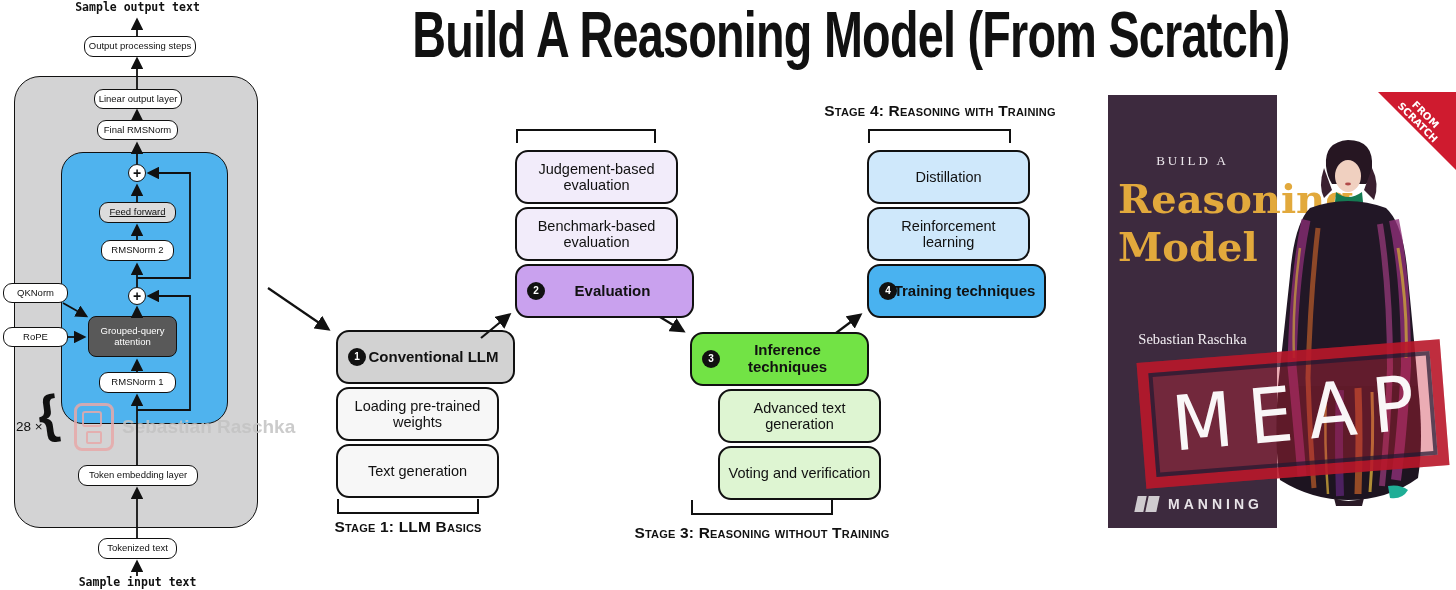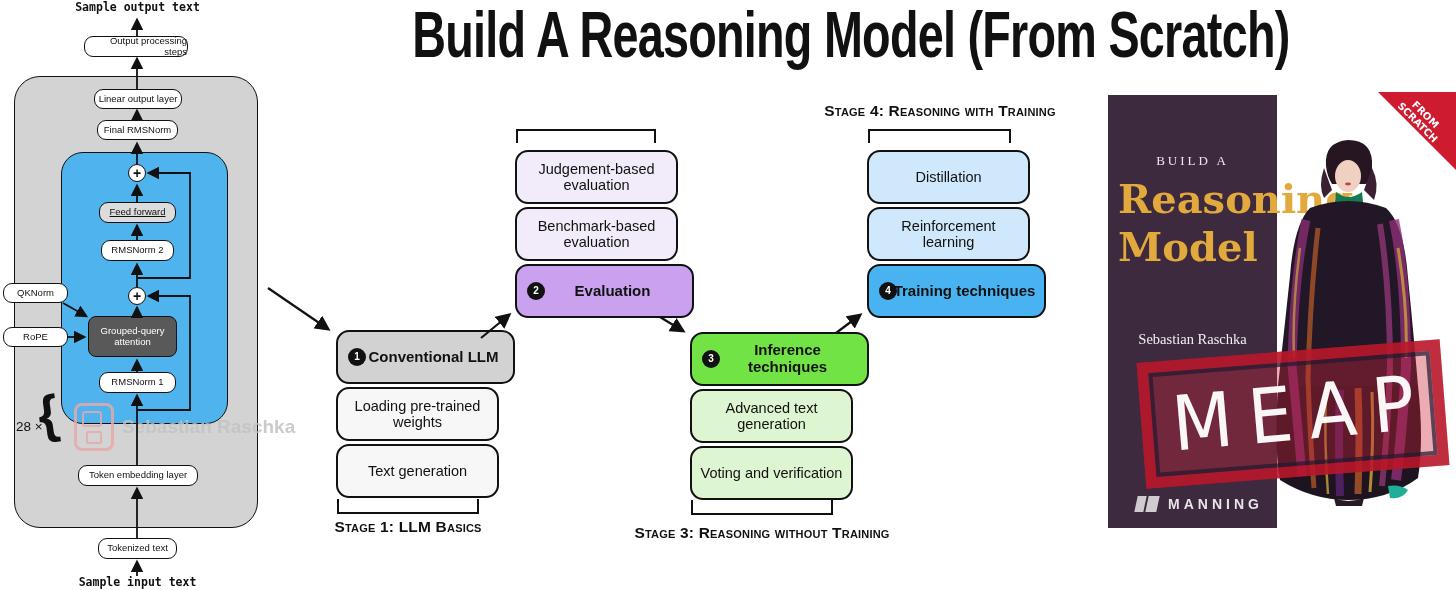--- a/index.html
+++ b/index.html
@@ -32,21 +32,21 @@
   
   .fbox{width:143px;height:50px;border:2px solid #111;border-radius:13px;display:flex;align-items:center;
         justify-content:center;text-align:center;font-size:14.5px;line-height:1.12;padding:0 8px;
         position:absolute;z-index:4;}
   .fbox.hl{font-weight:bold;font-size:15px;padding-left:24px;}
   .num{position:absolute;left:10px;top:50%;transform:translateY(-50%);width:18px;height:18px;
        background:#111;border-radius:50%;color:#fff;font-size:10px;font-weight:bold;display:flex;
        align-items:center;justify-content:center;}
   .s1hl{background:#d2d2d2;} .s1lt{background:#f7f7f7;}
   .s2hl{background:#c9a1ee;} .s2lt{background:#f2ecfa;}
-  .s3hl{background:#72e345;} .s3lt{background:#def5d2;}
+  .s3hl{background:#72e345;} .s3lt{background:#def5d2;margin-left:28px;}
   .s4hl{background:#49b2f0;} .s4lt{background:#cfe8fb;}
   .stage-label{position:absolute;text-align:center;font-weight:bold;font-size:15.5px;
        font-variant:small-caps;letter-spacing:0.2px;z-index:4;}
   
   #cover{left:1108px;top:95px;width:169px;height:433px;background:#3d2a3e;z-index:3;}
   #cover-series{position:absolute;left:0;top:58px;width:100%;text-align:center;color:#ece7ec;
        font-family:"Liberation Serif",serif;font-size:13px;letter-spacing:3px;}
   .cover-title{position:absolute;left:10px;color:#e2a93c;font-family:"DejaVu Serif",serif;
        font-weight:bold;font-size:40px;white-space:nowrap;line-height:1;z-index:4;}
   #cover-author{position:absolute;left:0;top:236px;width:100%;text-align:center;color:#f2eef2;
@@ -73,21 +73,21 @@
 <div id="app">
 
   <div class="abs" id="main-title">
     <span>Build A Reasoning Model (From Scratch)</span>
   </div>
 
   <div class="abs container-gray"></div>
   <div class="abs container-blue"></div>
 
   <div class="abs mono" style="left:40px;top:0;width:195px;z-index:4;">Sample output text</div>
-  <div class="abs abox" style="left:84px;top:36px;width:104px;height:21px;text-align:right;">Output processing steps</div>
+  <div class="abs abox" style="left:84px;top:36px;width:112px;height:21px;text-align:right;">Output processing steps</div>
   <div class="abs abox" style="left:94px;top:89px;width:88px;height:20px;">Linear output layer</div>
   <div class="abs abox" style="left:97px;top:120px;width:81px;height:20px;">Final RMSNorm</div>
   <div class="abs plus-circle" style="left:128px;top:164px;">
       <span>+</span>
     </div>
   <div class="abs abox ffbg" style="left:99px;top:202px;width:77px;height:21px;">Feed forward</div>
   <div class="abs abox" style="left:101px;top:240px;width:73px;height:21px;">RMSNorm 2</div>
   <div class="abs plus-circle" style="left:128px;top:287px;">
       <span>+</span>
     </div>

